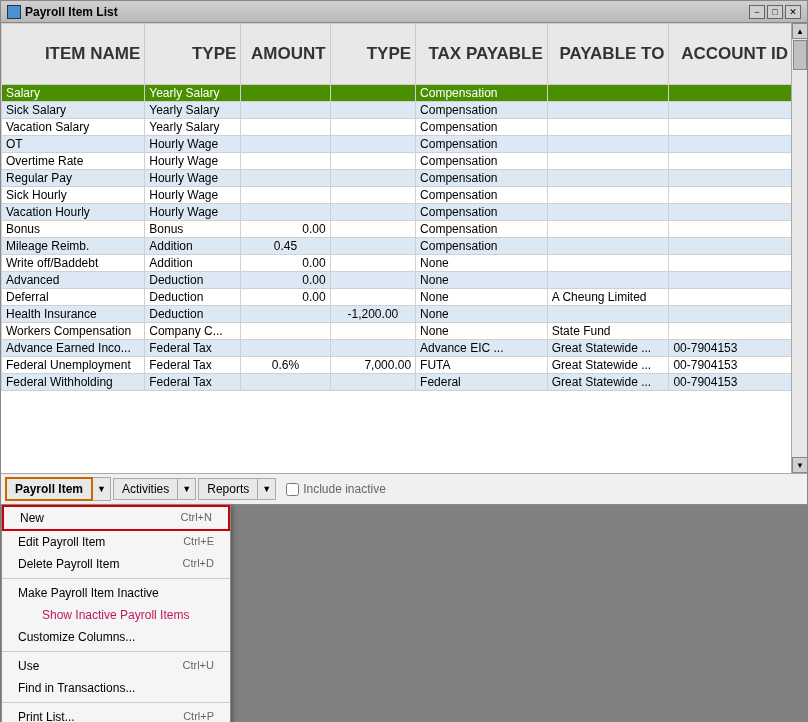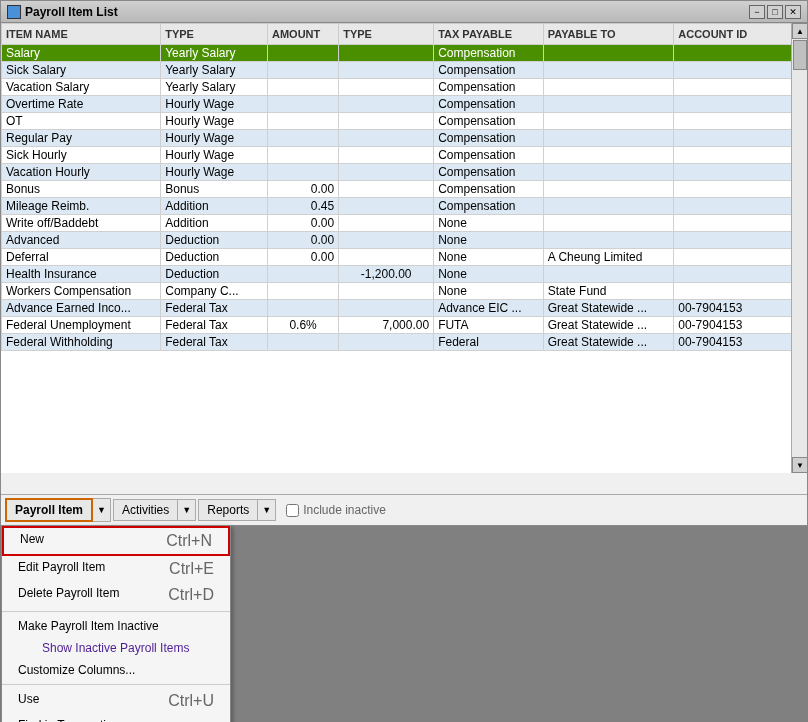--- a/index.html
+++ b/index.html
@@ -63,24 +63,24 @@
       position: relative;
     }
     .data-table {
       width: 100%;
       border-collapse: collapse;
       font-size: 12px;
     }
     .data-table thead tr th {
       background: #e8e8e8;
       border: 1px solid #ccc;
-      padding: 4px 4px;
-      text-align: left;
+      padding: 20px 4px;
+      text-align: right;
       font-weight: bold;
-      font-size: 11px;
+      font-size: 17px;
       white-space: nowrap;
       color: #333;
     }
     .data-table tbody tr td {
       border: 1px solid #d0d0d0;
       padding: 1px 4px;
       white-space: nowrap;
     }
     .data-table tbody tr:nth-child(odd) td {
       background: #ffffff;
@@ -140,35 +140,35 @@
     .menu-item {
       padding: 4px 16px;
       cursor: pointer;
       font-size: 12px;
       color: #000;
       display: flex;
       justify-content: space-between;
       align-items: flex-start;
     }
     .menu-item.disabled {
-      color: #4c1d95;
+      color: #be185d;
       cursor: default;
       padding-left: 40px;
     }
     .menu-item.highlighted {
       border: 2px solid #cc0000;
     }
     .menu-separator {
       height: 1px;
       background: #ccc;
       margin: 3px 0;
     }
     .menu-shortcut {
       color: #666;
-      font-size: 16px;
+      font-size: 11px;
     }
     .payroll-btn-group {
       position: relative;
       display: flex;
     }
   </style>
 </head>
 <body>
 
 <div class="window">
@@ -221,30 +221,30 @@
             <tr>
               <td>Vacation Salary</td>
               <td>Yearly Salary</td>
               <td style="text-align: right;"></td>
               <td style="text-align: right;"></td>
               <td>Compensation</td>
               <td></td>
               <td></td>
             </tr>
             <tr>
+              <td>OT</td>
+              <td>Hourly Wage</td>
+              <td style="text-align: right;"></td>
+              <td style="text-align: right;"></td>
+              <td>Compensation</td>
+              <td></td>
+              <td></td>
+            </tr>
+            <tr>
               <td>Overtime Rate</td>
-              <td>Hourly Wage</td>
-              <td style="text-align: right;"></td>
-              <td style="text-align: right;"></td>
-              <td>Compensation</td>
-              <td></td>
-              <td></td>
-            </tr>
-            <tr>
-              <td>OT</td>
               <td>Hourly Wage</td>
               <td style="text-align: right;"></td>
               <td style="text-align: right;"></td>
               <td>Compensation</td>
               <td></td>
               <td></td>
             </tr>
             <tr>
               <td>Regular Pay</td>
               <td>Hourly Wage</td>
@@ -277,21 +277,21 @@
               <td>Bonus</td>
               <td style="text-align: right;">0.00</td>
               <td style="text-align: right;"></td>
               <td>Compensation</td>
               <td></td>
               <td></td>
             </tr>
             <tr>
               <td>Mileage Reimb.</td>
               <td>Addition</td>
-              <td style="text-align: right;">0.45</td>
+              <td style="text-align: center;">0.45</td>
               <td style="text-align: right;"></td>
               <td>Compensation</td>
               <td></td>
               <td></td>
             </tr>
             <tr>
               <td>Write off/Baddebt</td>
               <td>Addition</td>
               <td style="text-align: right;">0.00</td>
               <td style="text-align: right;"></td>
@@ -368,21 +368,21 @@
 
     <div style="position: absolute; right: 0; top: 0; width: 16px; height: 450px; background: #e0e0e0; border-left: 1px solid #aaa; display: flex; flex-direction: column;">
       <div style="width:16px;height:16px;background:#d0d0d0;border:1px solid #888;display:flex;align-items:center;justify-content:center;font-size:8px;cursor:pointer;">▲</div>
       <div style="flex:1;background:#e8e8e8;">
         <div style="width:14px;height:30px;background:#c0c0c0;border:1px solid #888;margin:1px;"></div>
       </div>
       <div style="width:16px;height:16px;background:#d0d0d0;border:1px solid #888;display:flex;align-items:center;justify-content:center;font-size:8px;cursor:pointer;">▼</div>
     </div>
   </div>
 
-  <div style="position: relative; margin-top: 21px;">
+  <div style="position: relative;">
     <div class="bottom-toolbar">
       <div class="payroll-btn-group">
         <button class="toolbar-btn" style="border: 2px solid #cc6600; font-weight: bold;">Payroll Item</button>
         <button class="toolbar-btn-arrow">▼</button>
       </div>
       <div class="payroll-btn-group">
         <button class="toolbar-btn">Activities</button>
         <button class="toolbar-btn-arrow">▼</button>
       </div>
       <div class="payroll-btn-group">

